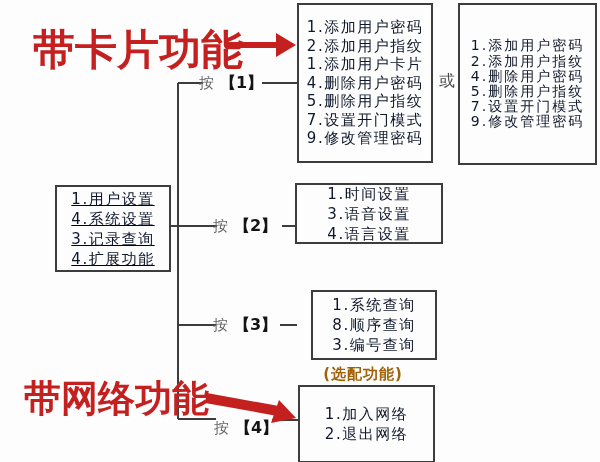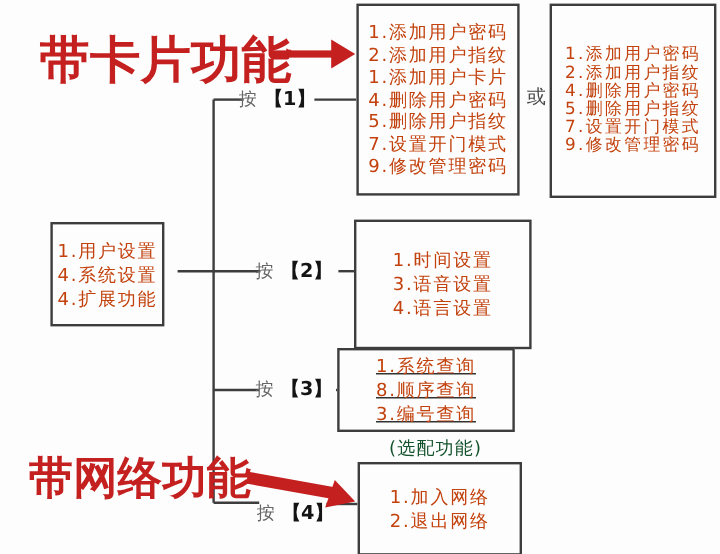--- a/index.html
+++ b/index.html
@@ -8,32 +8,32 @@
     font-family:"DejaVu Sans",sans-serif;
   }
   .lines-svg{position:absolute;left:0;top:0;z-index:1;}
   .menu-box{
     position:absolute;border:2px solid #3d3d3d;background:#fdfdfd;
     display:flex;flex-direction:column;justify-content:center;align-items:center;
     box-sizing:border-box;z-index:2;
   }
   .menu-box .inner{display:flex;flex-direction:column;align-items:flex-start;}
   .menu-item{
-    color:#c2410c;font-size:15px;line-height:20px;letter-spacing:1.5px;white-space:nowrap;
+    color:#0f172a;font-size:15px;line-height:20px;letter-spacing:1.5px;white-space:nowrap;
   }
   .box-press1 .menu-item{line-height:18.6px;}
   .box-alt .menu-item{font-size:14px;line-height:15.2px;letter-spacing:2px;}
   .press-label{
     position:absolute;transform:translate(-50%,-50%);display:flex;align-items:center;gap:6px;
     white-space:nowrap;z-index:3;background:transparent;
   }
   .press-prefix{color:#666;font-size:15px;}
   .press-key{color:#141414;font-size:16px;font-weight:bold;}
   .side-note{position:absolute;transform:translate(-50%,-50%);color:#4a4a4a;font-size:16px;white-space:nowrap;z-index:3;}
-  .optional-note{position:absolute;transform:translate(-50%,-50%);color:#14532d;font-size:15px;letter-spacing:1px;white-space:nowrap;z-index:3;}
+  .optional-note{position:absolute;transform:translate(-50%,-50%);color:#a16207;font-size:15px;letter-spacing:1px;white-space:nowrap;z-index:3;font-weight:bold;}
   .red-callout{
     position:absolute;color:#c4201f;font-weight:bold;white-space:nowrap;z-index:4;
     letter-spacing:0px;
   }
   .red-callout.card{left:33px;top:22px;font-size:42px;}
   .red-callout.network{left:24px;top:374px;font-size:37px;}
 </style>
 </head>
 <body>
 
@@ -82,24 +82,25 @@
     <span class="press-key">【3】</span>
   </div>
   <div class="press-label" style="left:246px;top:428px;">
     <span class="press-prefix">按</span>
     <span class="press-key">【4】</span>
   </div>
 
   <div class="side-note" style="left:447px;top:81px;">或</div>
   <div class="optional-note" style="left:363px;top:374px;">(选配功能)</div>
 
-  <div class="menu-box" style="left:42px;top:185px;width:95px;height:87px;">
+  <div class="menu-box" style="left:55px;top:185px;width:116px;height:87px;text-decoration:underline;">
     <div class="inner">
       <span class="menu-item">1.用户设置</span>
       <span class="menu-item">4.系统设置</span>
+      <span class="menu-item">3.记录查询</span>
       <span class="menu-item">4.扩展功能</span>
     </div>
   </div>
 
   <div class="menu-box box-press1" style="left:297px;top:3px;width:136px;height:160px;">
     <div class="inner">
       <span class="menu-item">1.添加用户密码</span>
       <span class="menu-item">2.添加用户指纹</span>
       <span class="menu-item">1.添加用户卡片</span>
       <span class="menu-item">4.删除用户密码</span>
@@ -113,29 +114,29 @@
     <div class="inner">
       <span class="menu-item">1.添加用户密码</span>
       <span class="menu-item">2.添加用户指纹</span>
       <span class="menu-item">4.删除用户密码</span>
       <span class="menu-item">5.删除用户指纹</span>
       <span class="menu-item">7.设置开门模式</span>
       <span class="menu-item">9.修改管理密码</span>
     </div>
   </div>
 
-  <div class="menu-box" style="left:295px;top:183px;width:148px;height:108px;">
+  <div class="menu-box" style="left:295px;top:183px;width:148px;height:61px;">
     <div class="inner">
       <span class="menu-item">1.时间设置</span>
       <span class="menu-item">3.语音设置</span>
       <span class="menu-item">4.语言设置</span>
     </div>
   </div>
 
-  <div class="menu-box" style="left:281px;top:290px;width:148px;height:70px;text-decoration:underline;">
+  <div class="menu-box" style="left:311px;top:290px;width:126px;height:70px;">
     <div class="inner">
       <span class="menu-item">1.系统查询</span>
       <span class="menu-item">8.顺序查询</span>
       <span class="menu-item">3.编号查询</span>
     </div>
   </div>
 
   <div class="menu-box" style="left:298px;top:385px;width:137px;height:78px;">
     <div class="inner">
       <span class="menu-item">1.加入网络</span>

